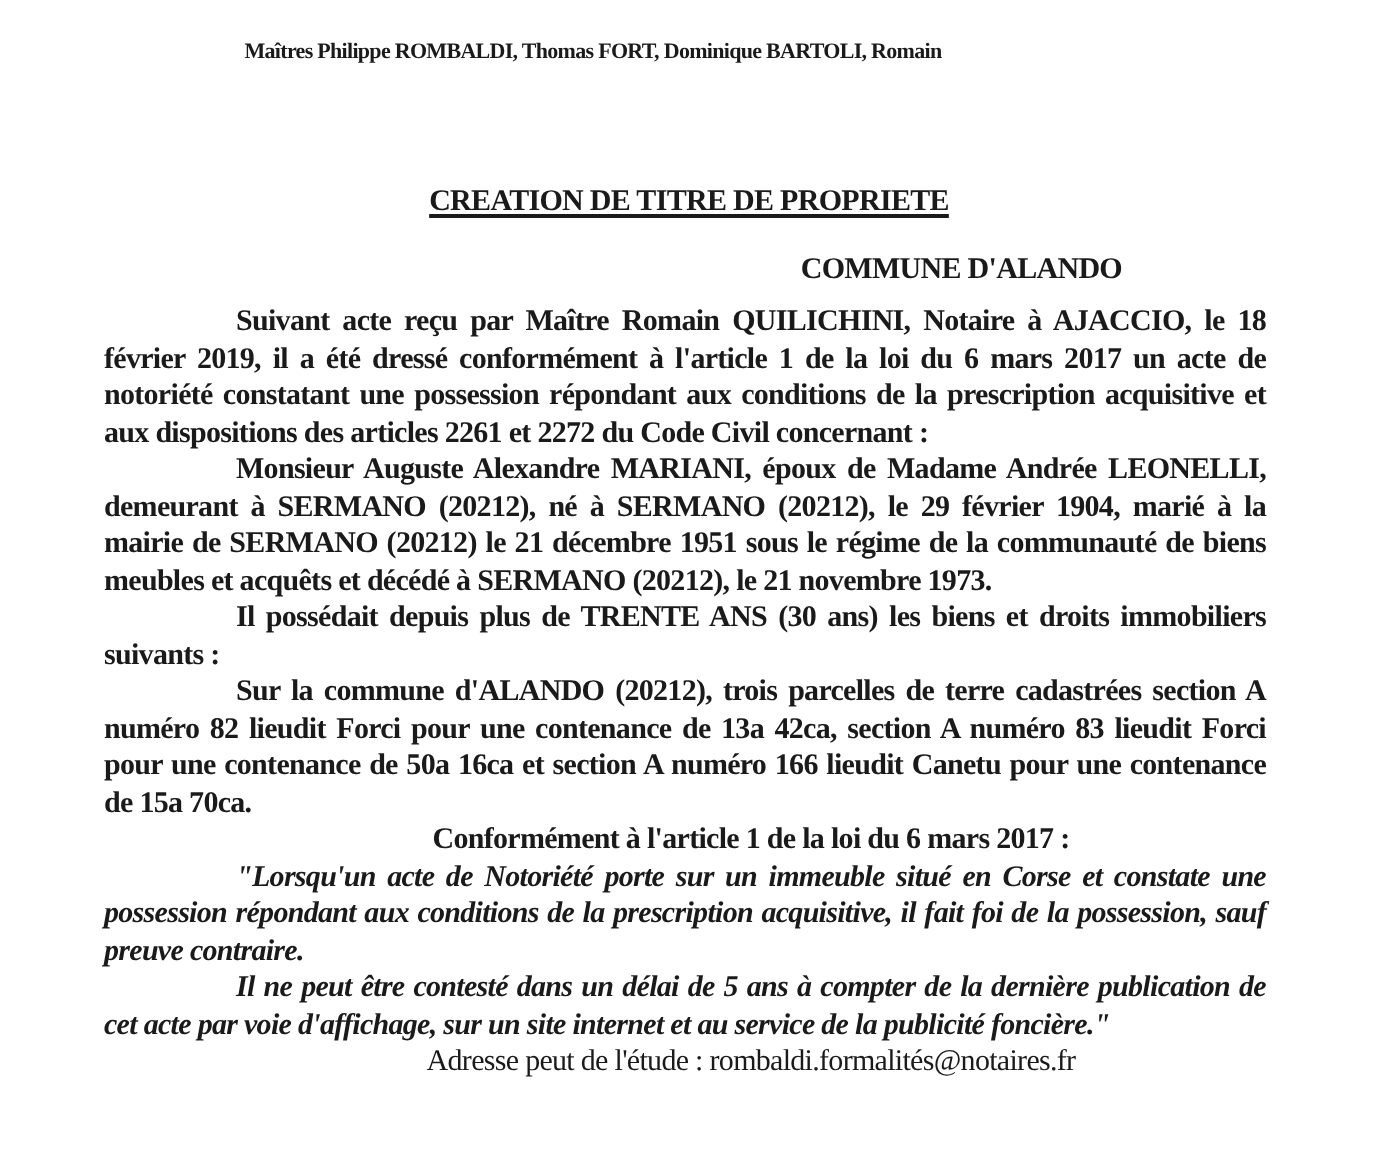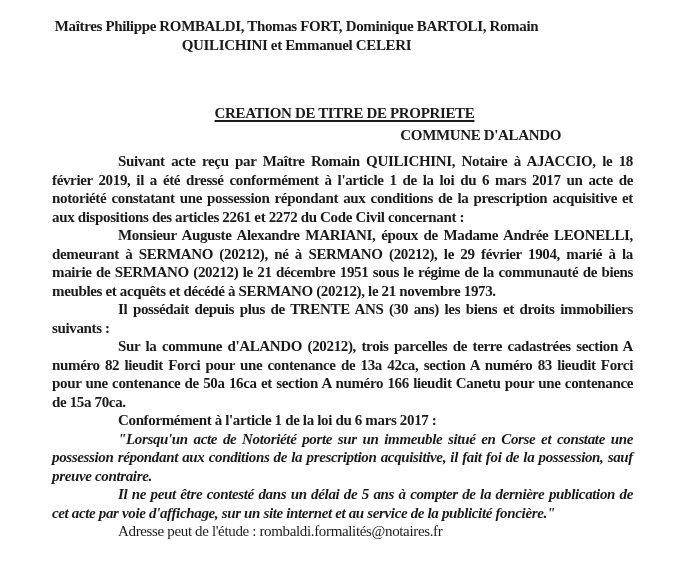--- a/index.html
+++ b/index.html
@@ -22,30 +22,30 @@
       width: 689px;
       height: 587px;
     }
     .header {
       position: absolute;
       left: 0;
       width: 593px;
       top: 17px;
       text-align: center;
       font-weight: bold;
-      font-size: 15px;
+      font-size: 11px;
       line-height: 18.5px;
       letter-spacing: -0.35px;
     }
     .header div { white-space: nowrap; }
     .title {
       position: absolute;
       left: 0;
       width: 689px;
-      top: 104px;
+      top: 92px;
       text-align: center;
       font-weight: bold;
       font-size: 15px;
       line-height: 18px;
       letter-spacing: -0.35px;
     }
     .title span {
       text-decoration: underline;
       text-decoration-thickness: 1.5px;
       text-underline-offset: 2px;
@@ -69,33 +69,32 @@
       font-size: 15px;
       line-height: 18.5px;
       font-weight: bold;
       letter-spacing: -0.35px;
     }
     .para {
       margin: 0;
       text-align: justify;
       text-indent: 66px;
     }
-    .para.left { text-align: left; }
+    .para.left { text-align: center; }
     .italic {
       font-style: italic;
     }
   </style>
 </head>
 <body>
 
 <div class="page">
 
   <div class="header">
     <div>Maîtres Philippe ROMBALDI, Thomas FORT, Dominique BARTOLI, Romain</div>
-    <div>QUILICHINI et Emmanuel CELERI</div>
   </div>
 
   <div class="title">
     <span>CREATION DE TITRE DE PROPRIETE</span>
   </div>
 
   <div class="commune">COMMUNE D'ALANDO</div>
 
   <div class="body">
     <p class="para">Suivant acte reçu par Maître Romain QUILICHINI, Notaire à AJACCIO, le 18 février 2019, il a été dressé conformément à l'article 1 de la loi du 6 mars 2017 un acte de notoriété constatant une possession répondant aux conditions de la prescription acquisitive et aux dispositions des articles 2261 et 2272 du Code Civil concernant :</p>

